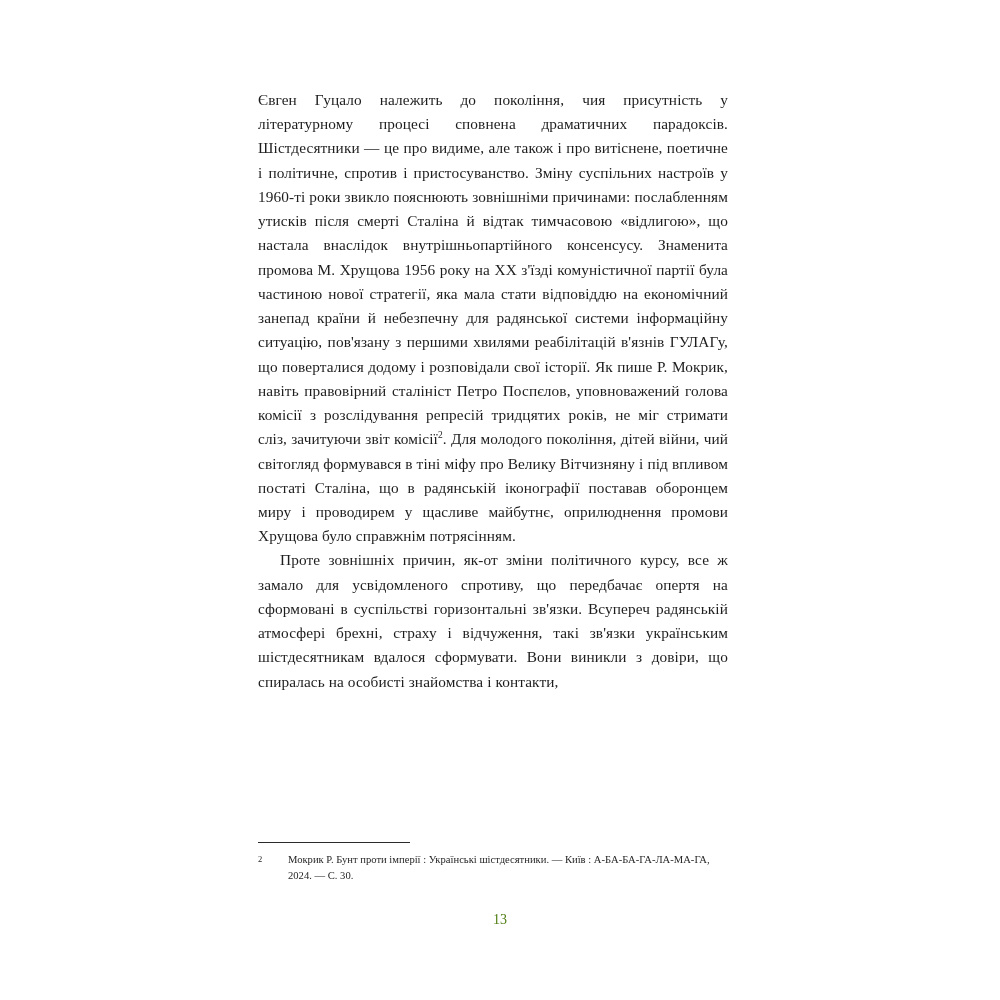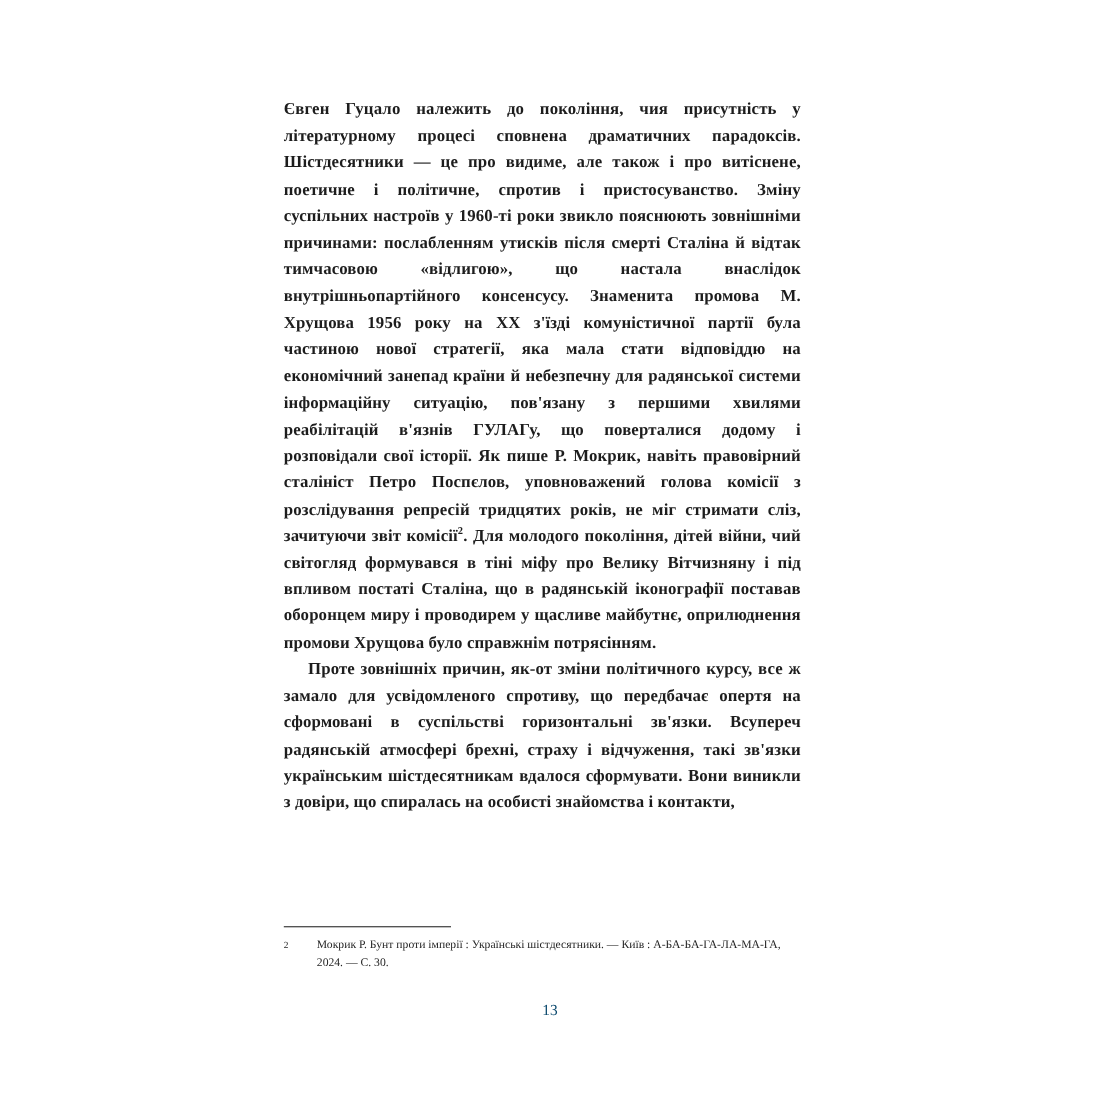--- a/index.html
+++ b/index.html
@@ -28,21 +28,20 @@
   }
   .para {
     margin: 0;
     font-size: 15.3px;
     line-height: 1.585;
     text-align: justify;
     text-justify: inter-word;
     letter-spacing: 0.1px;
     color: #1d1d1d;
     hyphens: manual;
-    font-weight: bold;
   }
   .para + .para {
     text-indent: 22px;
   }
   .footnote-area {
     position: absolute;
     left: 258px;
     top: 842px;
     width: 470px;
   }
@@ -71,21 +70,21 @@
     flex: 1 1 auto;
     text-align: left;
   }
   .page-number {
     position: absolute;
     left: 0;
     right: 0;
     top: 912px;
     text-align: center;
     font-size: 14px;
-    color: #0c4a6e;
+    color: #4d7c0f;
   }
   sup {
     font-size: 0.62em;
     vertical-align: super;
     line-height: 0;
   }
 </style>
 </head>
 <body>
 

